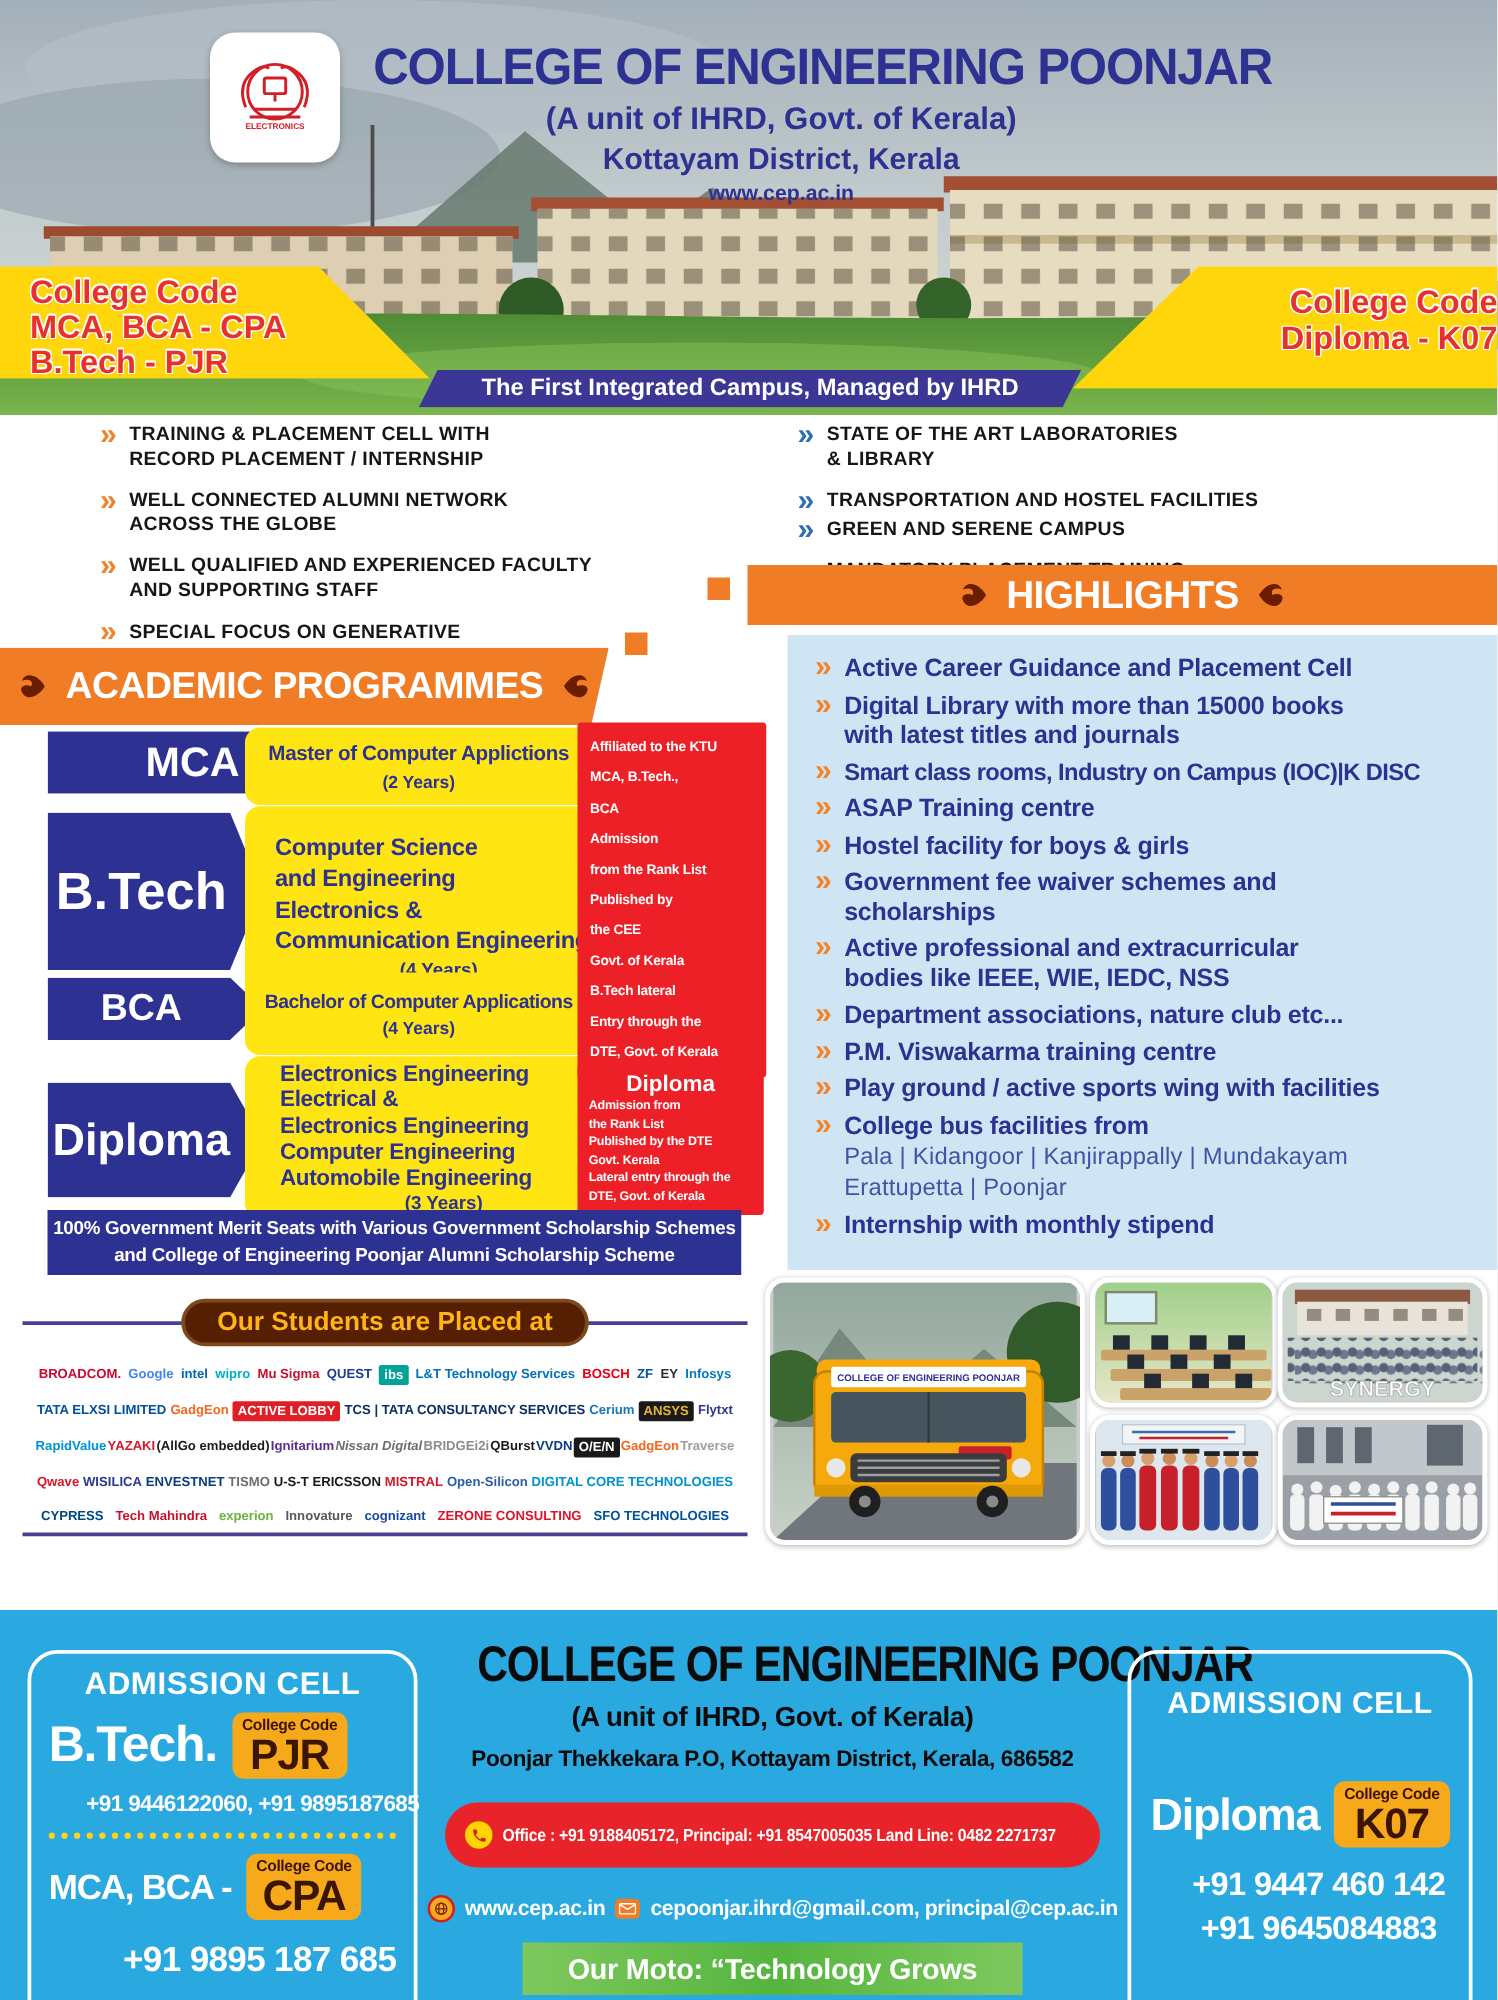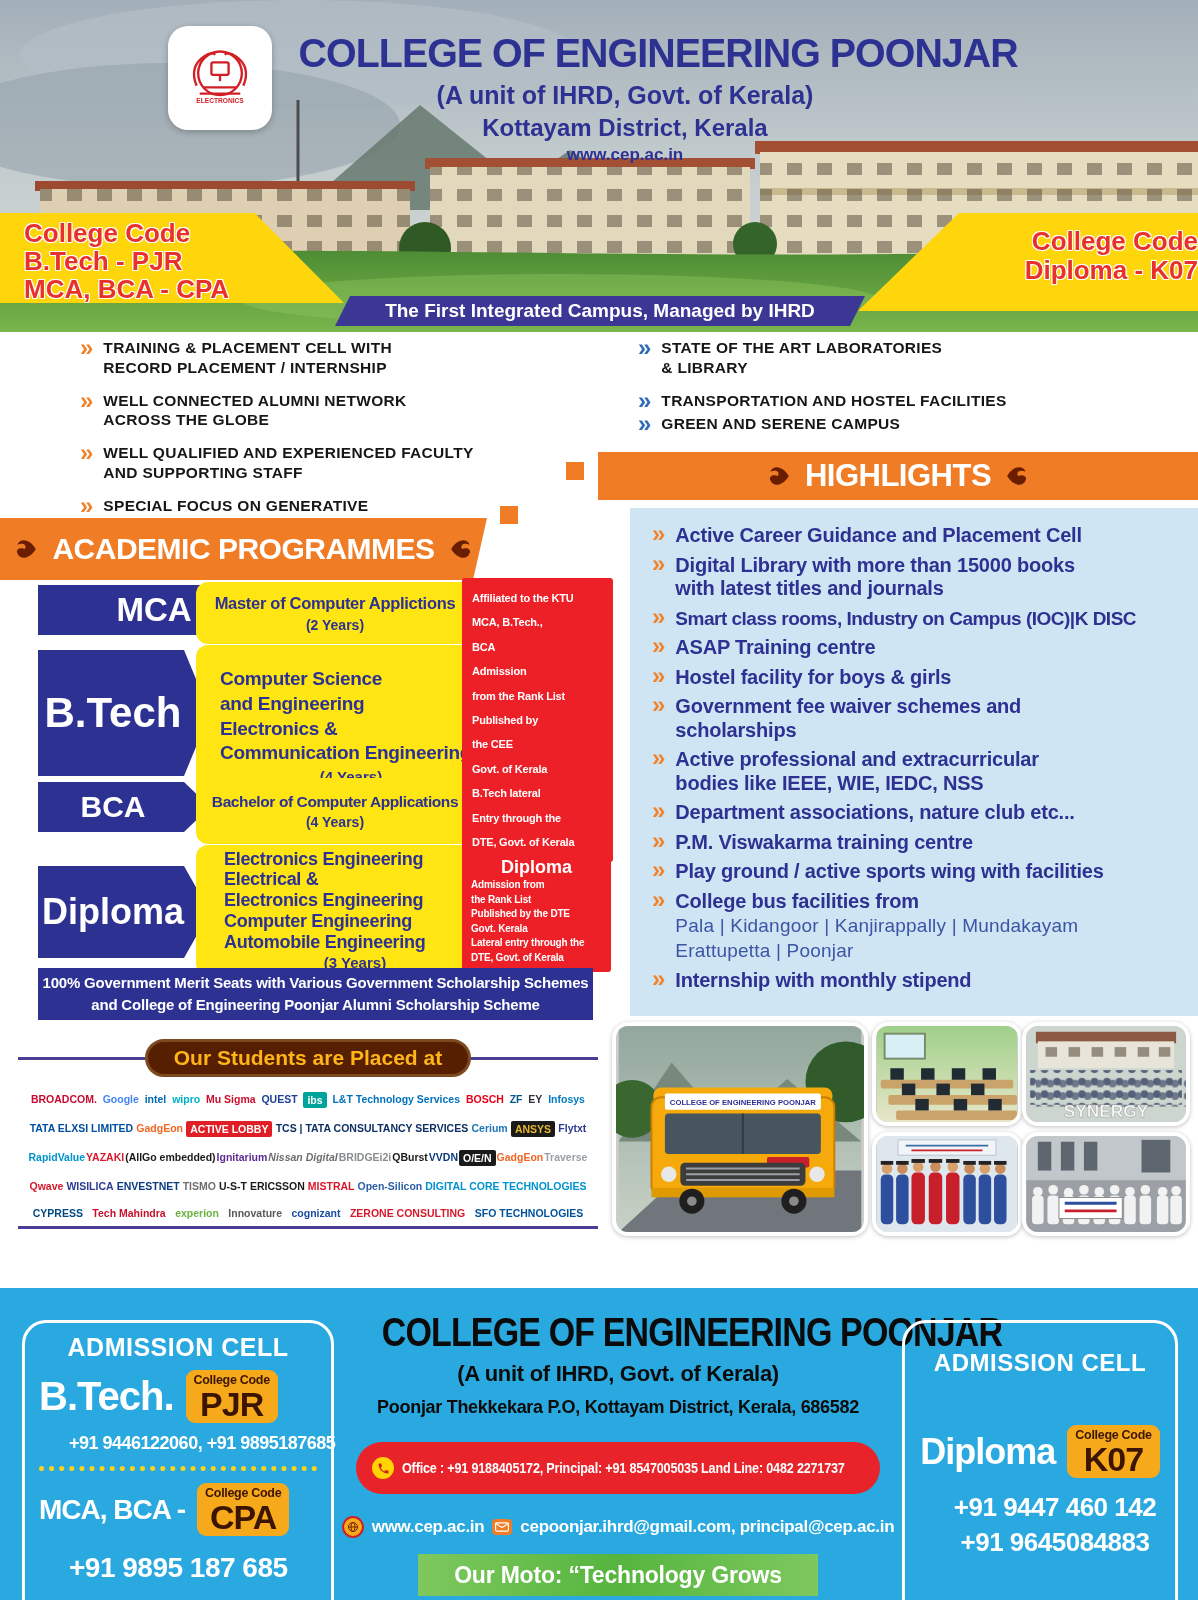--- a/index.html
+++ b/index.html
@@ -154,22 +154,22 @@
 
     <div class="abs hero-text">
       <div class="hero-title">COLLEGE OF ENGINEERING POONJAR</div>
       <div class="hero-sub">(A unit of IHRD, Govt. of Kerala)</div>
       <div class="hero-dist">Kottayam District, Kerala</div>
       <div class="hero-web">www.cep.ac.in</div>
     </div>
 
     <div class="abs code-box code-left">
       <div>College Code</div>
+      <div>MCA, BCA - CPA</div>
       <div>B.Tech - PJR</div>
-      <div>MCA, BCA - CPA</div>
     </div>
     <div class="abs code-box code-right">
       <div>College Code</div>
       <div>Diploma - K07</div>
     </div>
     <div class="abs banner">The First Integrated Campus, Managed by IHRD</div>
   </div>
 
   <div class="abs feat-col" style="left:80px;top:338px;width:520px;">
     <div class="feat">
@@ -680,21 +680,21 @@
       </div>
       <div class="adm-phone" style="font-size:18px;">+91 9446122060, +91 9895187685</div>
       <div class="dotted"></div>
       <div class="adm-row">
         <span class="adm-course" style="font-size:28px;">MCA, BCA -</span>
         <span class="badge">
           <div class="bl">College Code</div>
           <div class="bc">CPA</div>
         </span>
       </div>
-      <div class="adm-phone" style="font-size:28px;margin-top:16px;">+91 9895 187 685</div>
+      <div class="adm-phone" style="font-size:28px;margin-top:16px;text-align:right;">+91 9895 187 685</div>
     </div>
 
     <div class="abs" style="left:340px;top:22px;width:556px;">
       <div class="ft-title">COLLEGE OF ENGINEERING POONJAR</div>
       <div class="ft-sub" style="margin-top:6px;">(A unit of IHRD, Govt. of Kerala)</div>
       <div class="ft-addr" style="margin-top:10px;">Poonjar Thekkekara P.O, Kottayam District, Kerala, 686582</div>
       <div class="contact-pill" style="margin:24px auto 0 auto;width:524px;height:52px;box-sizing:border-box;">
         <span class="icon-circle" style="background:#ffd400;">
           <svg width="13" height="13" viewBox="0 0 24 24">
               <path d="M6.6,10.8 C8,13.6 10.4,16 13.2,17.4 L15.4,15.2 C15.7,14.9 16.1,14.8 16.5,15 C17.6,15.4 18.9,15.6 20.2,15.6 C20.8,15.6 21.2,16 21.2,16.6 V20.2 C21.2,20.8 20.8,21.2 20.2,21.2 C10.6,21.2 2.8,13.4 2.8,3.8 C2.8,3.2 3.2,2.8 3.8,2.8 H7.4 C8,2.8 8.4,3.2 8.4,3.8 C8.4,5.1 8.6,6.4 9,7.5 C9.1,7.9 9,8.3 8.8,8.6 Z" fill="#d21f26"></path>

